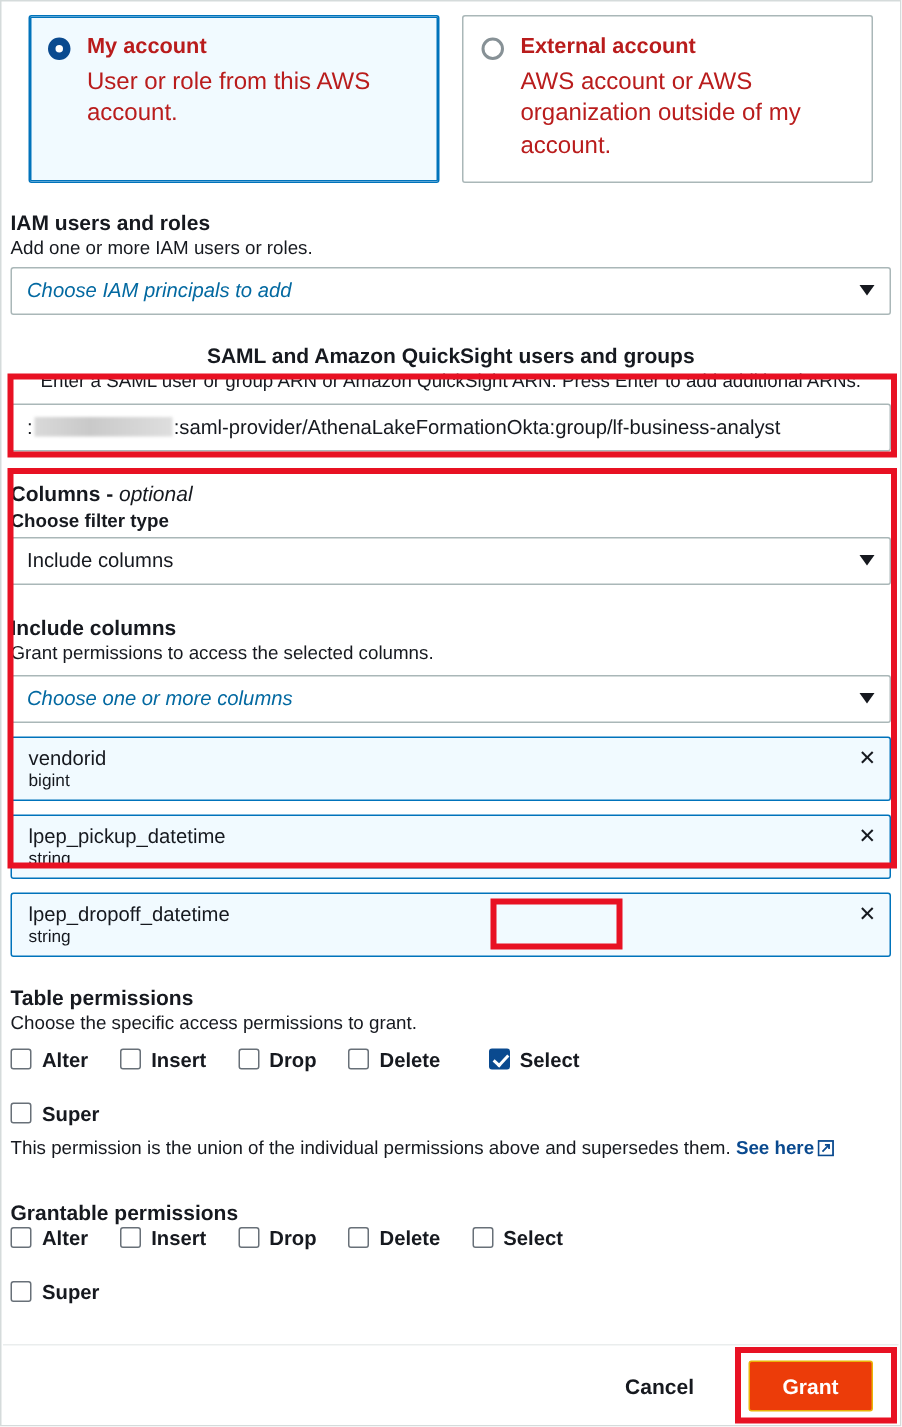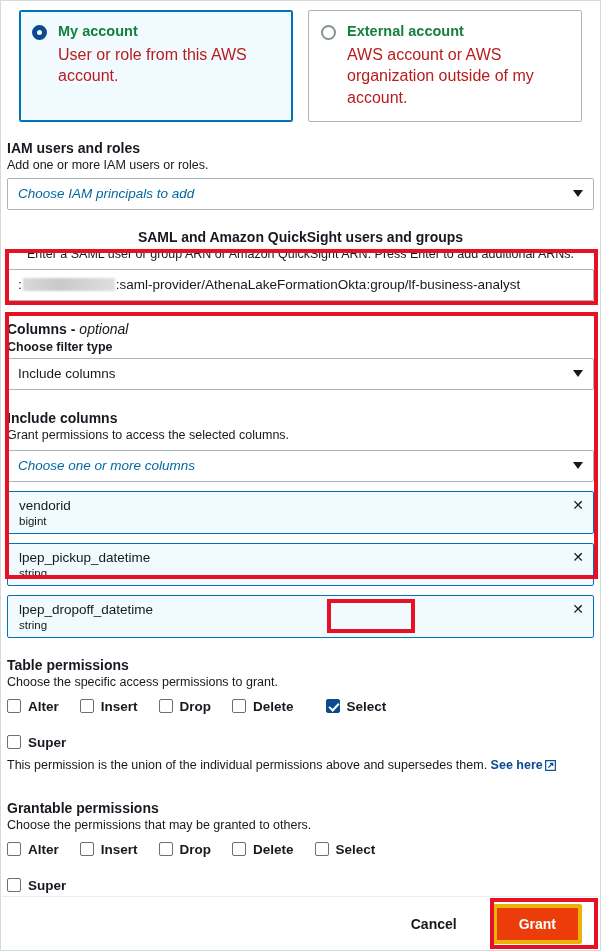--- a/index.html
+++ b/index.html
@@ -50,21 +50,21 @@
     margin-top: 3px;
   }
   .radio.on {
     border: 5px solid #0a4a8f;
     background: #fff;
   }
   .acct-text { line-height: 1.3; }
   .acct-title {
     font-size: 14.5px;
     font-weight: bold;
-    color: #15803d;
+    color: #b91c1c;
     margin-bottom: 3px;
   }
   .acct-desc {
     font-size: 16px;
     color: #b91c1c;
     line-height: 1.35;
   }
 
   
   .block { padding: 0 6px; }
@@ -240,21 +240,21 @@
     background: none;
     border: none;
     cursor: pointer;
     font-family: inherit;
   }
   .grant-btn {
     background: #ec3c09;
     color: #fff;
     font-size: 14px;
     font-weight: bold;
-    border: 4px solid #eab308;
+    border: 1px solid #eab308;
     border-radius: 2px;
     padding: 8px 22px;
     cursor: pointer;
     font-family: inherit;
   }
 
   
   .hl {
     position: absolute;
     border: 4px solid #e81123;
@@ -383,21 +383,20 @@
       <span>This permission is the union of the individual permissions above and supersedes them.</span>
       <a class="link" href="#">See here</a><span class="ext-icon"><svg width="11" height="11" viewBox="0 0 12 12">
             <rect x="0.7" y="0.7" width="10.6" height="10.6" fill="none" stroke="#0a4a8f" stroke-width="1.3"></rect>
             <path d="M3.6 8.4 L8.2 3.8 M5.4 3.6 L8.4 3.6 L8.4 6.6" stroke="#0a4a8f" stroke-width="1.3" fill="none"></path>
           </svg></span>
     </div>
   </div>
 
   <div class="block" style="margin-top:24px;">
     <div class="lbl">Grantable permissions</div>
-    <div class="hint" style="margin-bottom:10px;">Choose the permissions that may be granted to others.</div>
     <div class="cbrow">
       <label class="cbitem">
         <span class="cb"></span>
         <span class="cblabel">Alter</span>
       </label>
       <label class="cbitem">
         <span class="cb"></span>
         <span class="cblabel">Insert</span>
       </label>
       <label class="cbitem">

